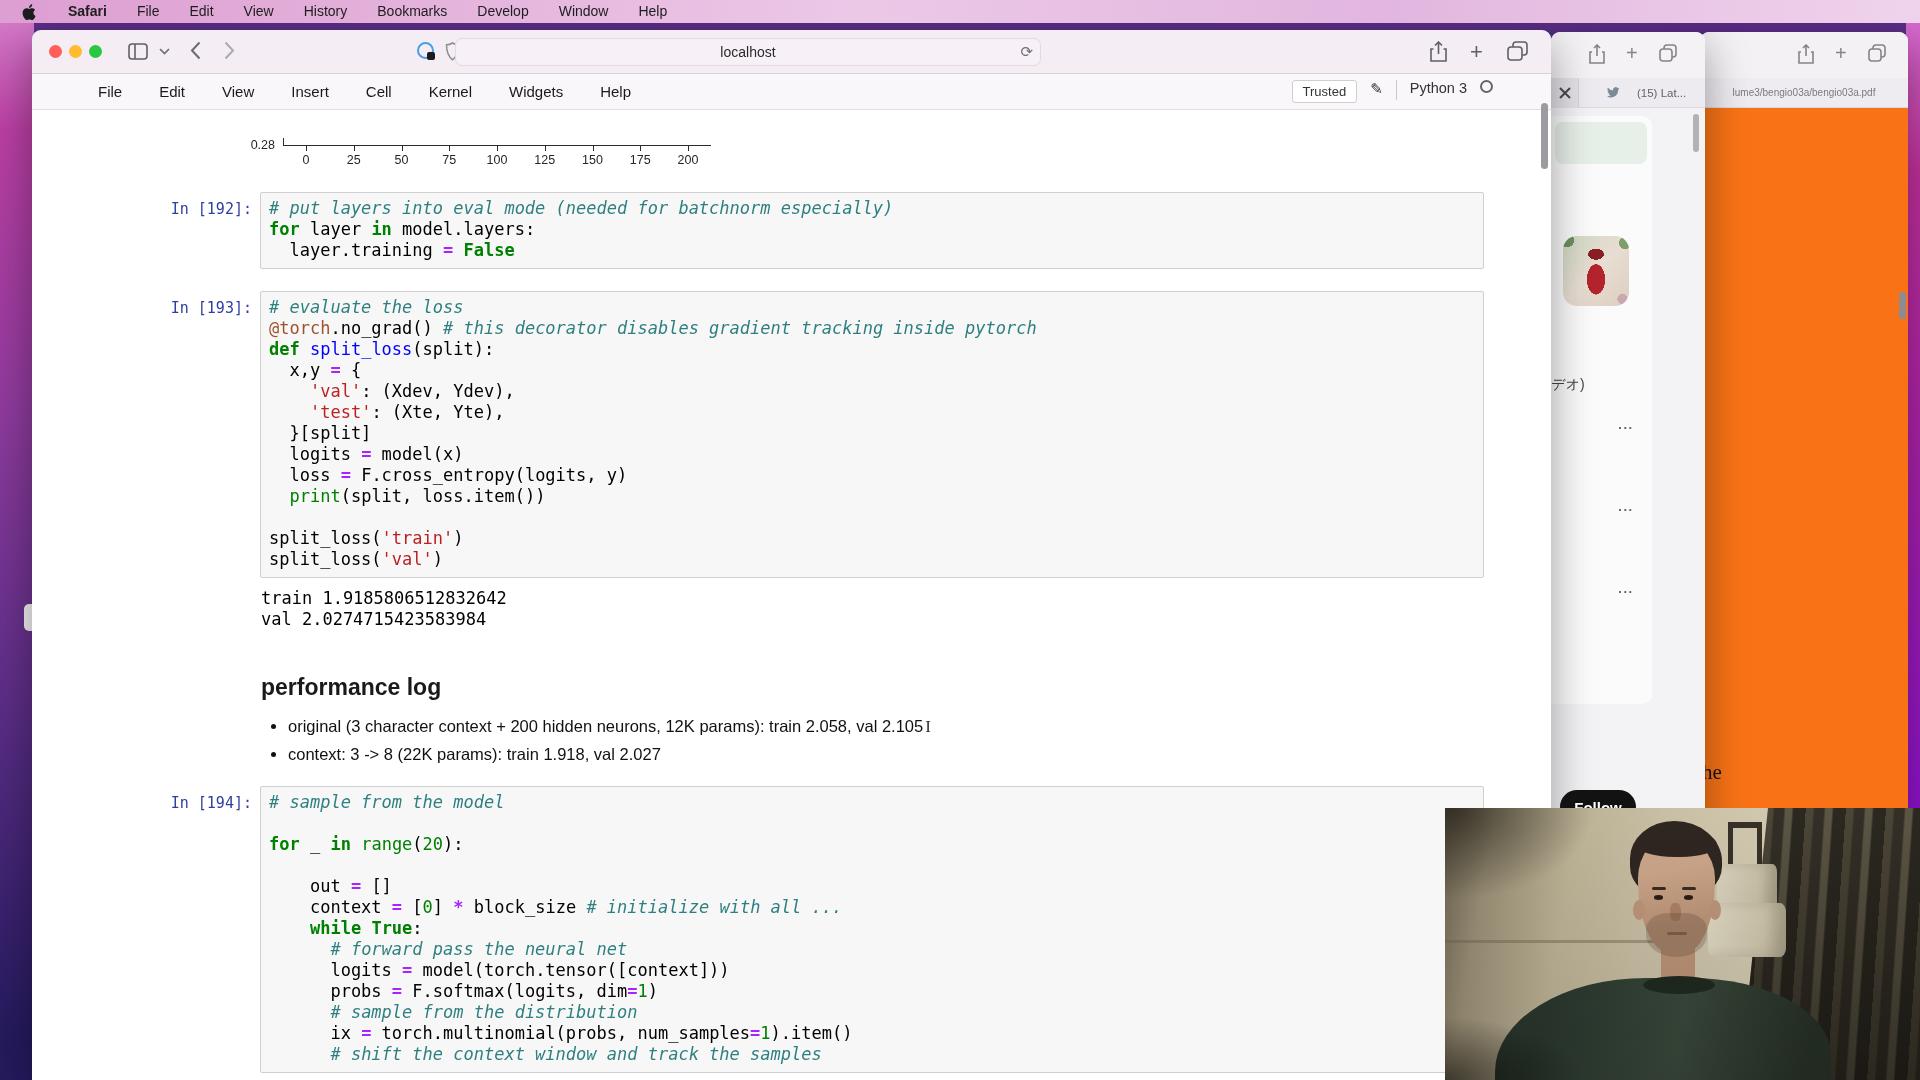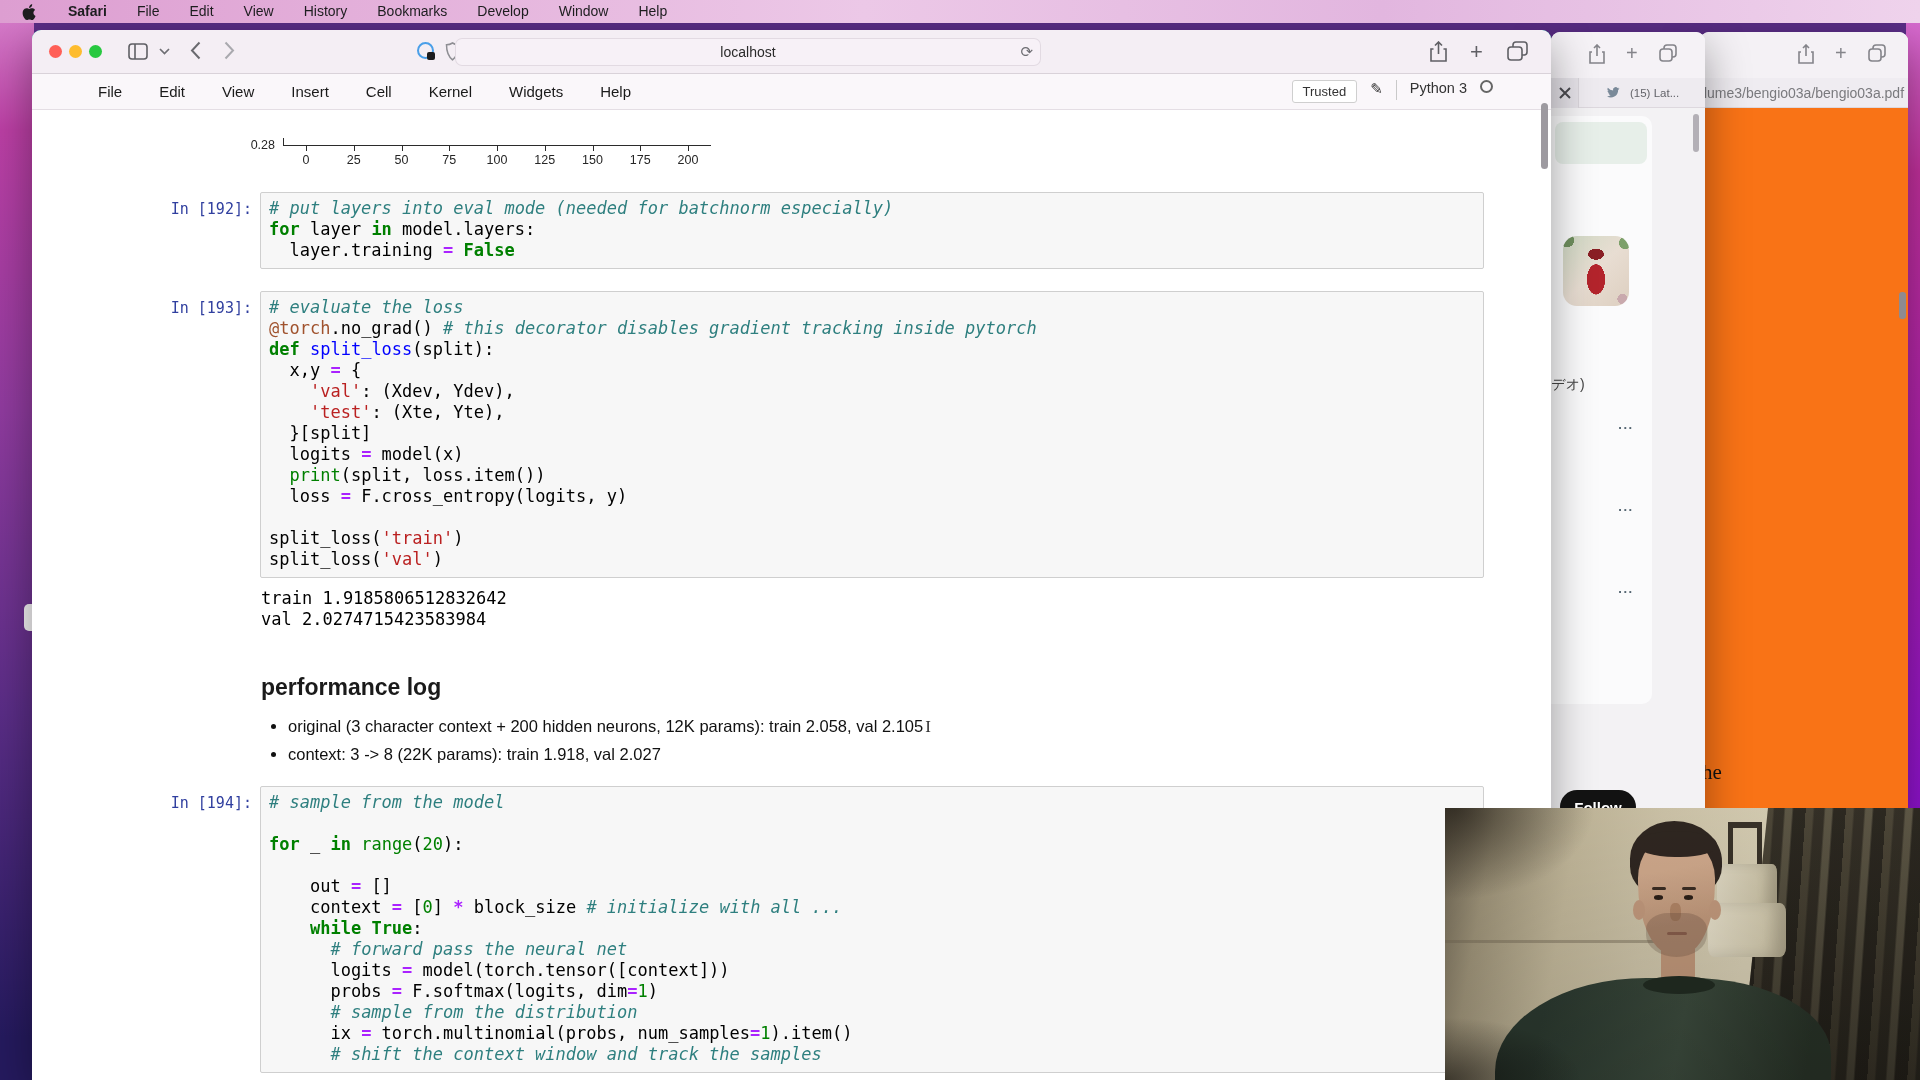--- a/index.html
+++ b/index.html
@@ -100,21 +100,21 @@
       linear-gradient(135deg,#cfd9c4,#e8ddd2 50%,#ddcfc0);}
   .tw-caption{position:absolute;left:-14px;top:344px;font-size:14px;color:#444;white-space:nowrap;}
   .tw-more{position:absolute;left:60px;width:30px;text-align:center;font-size:13px;letter-spacing:1.5px;
     color:#536471;font-weight:700;}
   .tw-scroll{position:absolute;left:142px;top:82px;width:6px;height:38px;border-radius:3px;background:#b3b0b6;}
   .follow-btn{position:absolute;left:1560px;top:790px;width:76px;height:34px;border-radius:17px;background:#121212;
     color:#fff;font-size:15px;font-weight:700;display:flex;align-items:center;justify-content:center;z-index:40;}
   .pdf-win{left:1700px;top:32px;width:208px;height:1048px;background:#fdfcfd;z-index:5;overflow:hidden;}
   .pdf-toolbar{position:absolute;left:0;top:0;right:0;height:46px;background:#f4f1f5;}
   .pdf-tab{position:absolute;left:0;top:46px;right:0;height:30px;background:#efecf1;border-bottom:1px solid #ddd8de;
-    display:flex;align-items:center;justify-content:center;font-size:14px;color:#7a7a7e;white-space:nowrap;overflow:hidden;}
+    display:flex;align-items:center;justify-content:center;font-size:10px;color:#7a7a7e;white-space:nowrap;overflow:hidden;}
   .pdf-body{position:absolute;left:0;top:76px;right:0;bottom:0;background:#f97316;}
   .pdf-frag{position:absolute;left:2px;top:652px;font-family:"Liberation Serif",serif;font-size:21px;color:#111;}
   .pdf-scroll{position:absolute;right:2px;top:260px;width:7px;height:27px;border-radius:3px;background:#8e8b90;}
   .bg-icons{position:absolute;display:flex;gap:21px;color:#84848a;}
   
   .webcam{position:absolute;left:1445px;top:808px;width:475px;height:272px;z-index:60;overflow:hidden;background:#cfc5a8;}
   .wc-wall{position:absolute;inset:0;
     background:linear-gradient(100deg,#6e6553 0%,#a2977c 10%,#c7bc9e 26%,#d3c9ad 42%,#dcd3b8 62%);}
   .wc-rail{position:absolute;left:0;top:132px;width:215px;height:3px;background:rgba(115,105,84,.45);}
   .wc-curtain{position:absolute;inset:0;
@@ -204,21 +204,21 @@
             </svg>
           </span>
       </div>
     </div>
     <div class="tw-tabbar">
       <div class="pinned">
         <svg width="12" height="12" viewBox="0 0 12 12">
             <path d="M1 1l10 10M11 1L1 11" stroke="#4a4a4f" stroke-width="2"></path>
           </svg>
       </div>
-      <span style="margin-left:28px;display:flex;align-items:center;gap:10px;">
+      <span style="margin-left:28px;display:flex;align-items:center;gap:17px;">
         <svg width="13" height="11" viewBox="0 0 16 13">
             <path d="M15.5 1.6c-.6.3-1.2.4-1.8.5A3.2 3.2 0 0 0 15 .3c-.6.4-1.3.6-2 .8A3.1 3.1 0 0 0 7.6 3.9 8.9 8.9 0 0 1 1.1.6 3.1 3.1 0 0 0 2 4.8c-.5 0-1-.2-1.4-.4 0 1.5 1 2.8 2.5 3.1-.5.1-1 .2-1.4 0 .4 1.3 1.5 2.2 2.9 2.2A6.3 6.3 0 0 1 0 11.2 8.9 8.9 0 0 0 13.7 3.7v-.4c.7-.4 1.3-1 1.8-1.7z" fill="#7a8a99"></path>
           </svg>
         <span>(15) Lat...</span>
       </span>
     </div>
     <div class="tw-card">
       <div class="tw-media"></div>
     </div>
     <div class="tw-avatar"></div>
@@ -339,22 +339,22 @@
             <div class="prompt">In [193]:</div>
             <div class="inputbox">
               <div class="cl"><span class="tk-c"># evaluate the loss</span></div>
               <div class="cl"><span class="tk-m">@torch</span><span class="tk-t">.no_grad() </span><span class="tk-c"># this decorator disables gradient tracking inside pytorch</span></div>
               <div class="cl"><span class="tk-k">def</span><span class="tk-t"> </span><span class="tk-d">split_loss</span><span class="tk-t">(split):</span></div>
               <div class="cl"><span class="tk-t">  x,y </span><span class="tk-o">=</span><span class="tk-t"> {</span></div>
               <div class="cl"><span class="tk-t">    </span><span class="tk-s">'val'</span><span class="tk-t">: (Xdev, Ydev),</span></div>
               <div class="cl"><span class="tk-t">    </span><span class="tk-s">'test'</span><span class="tk-t">: (Xte, Yte),</span></div>
               <div class="cl"><span class="tk-t">  }[split]</span></div>
               <div class="cl"><span class="tk-t">  logits </span><span class="tk-o">=</span><span class="tk-t"> model(x)</span></div>
+              <div class="cl"><span class="tk-t">  loss </span><span class="tk-o">=</span><span class="tk-t"> F.cross_entropy(logits, y)</span></div>
               <div class="cl"><span class="tk-t">  </span><span class="tk-b">print</span><span class="tk-t">(split, loss.item())</span></div>
-              <div class="cl"><span class="tk-t">  loss </span><span class="tk-o">=</span><span class="tk-t"> F.cross_entropy(logits, y)</span></div>
               <div class="cl"><span class="tk-t"></span>&nbsp;</div>
               <div class="cl"><span class="tk-t">split_loss(</span><span class="tk-s">'train'</span><span class="tk-t">)</span></div>
               <div class="cl"><span class="tk-t">split_loss(</span><span class="tk-s">'val'</span><span class="tk-t">)</span></div>
             </div>
           </div>
           <div class="outarea">
             <div class="ol">train 1.9185806512832642</div>
             <div class="ol">val 2.0274715423583984</div>
           </div>
           <div class="md">

